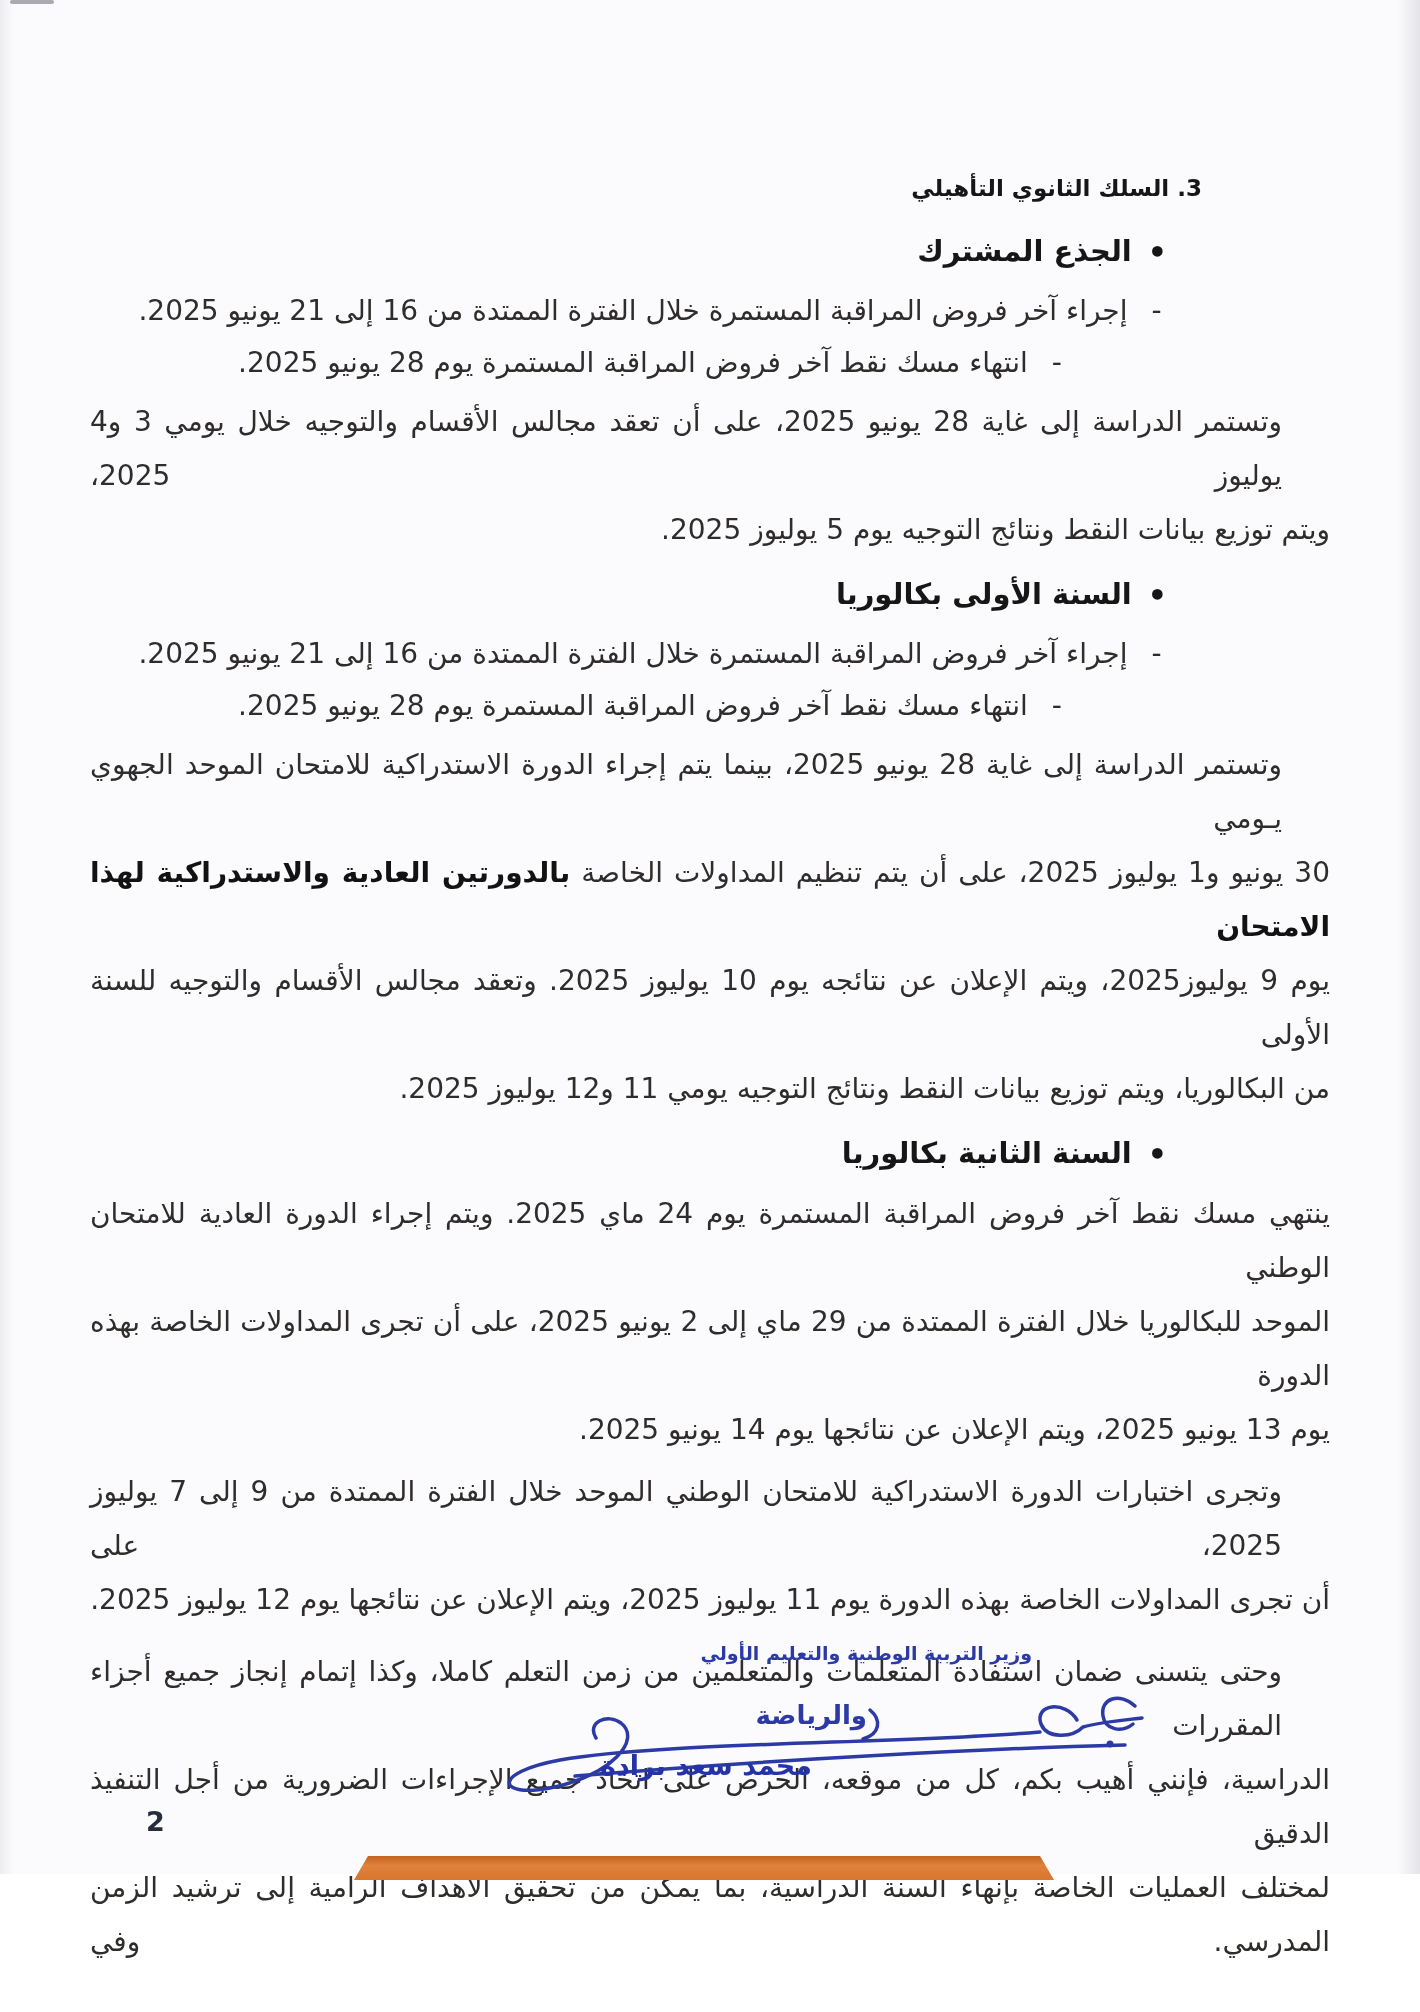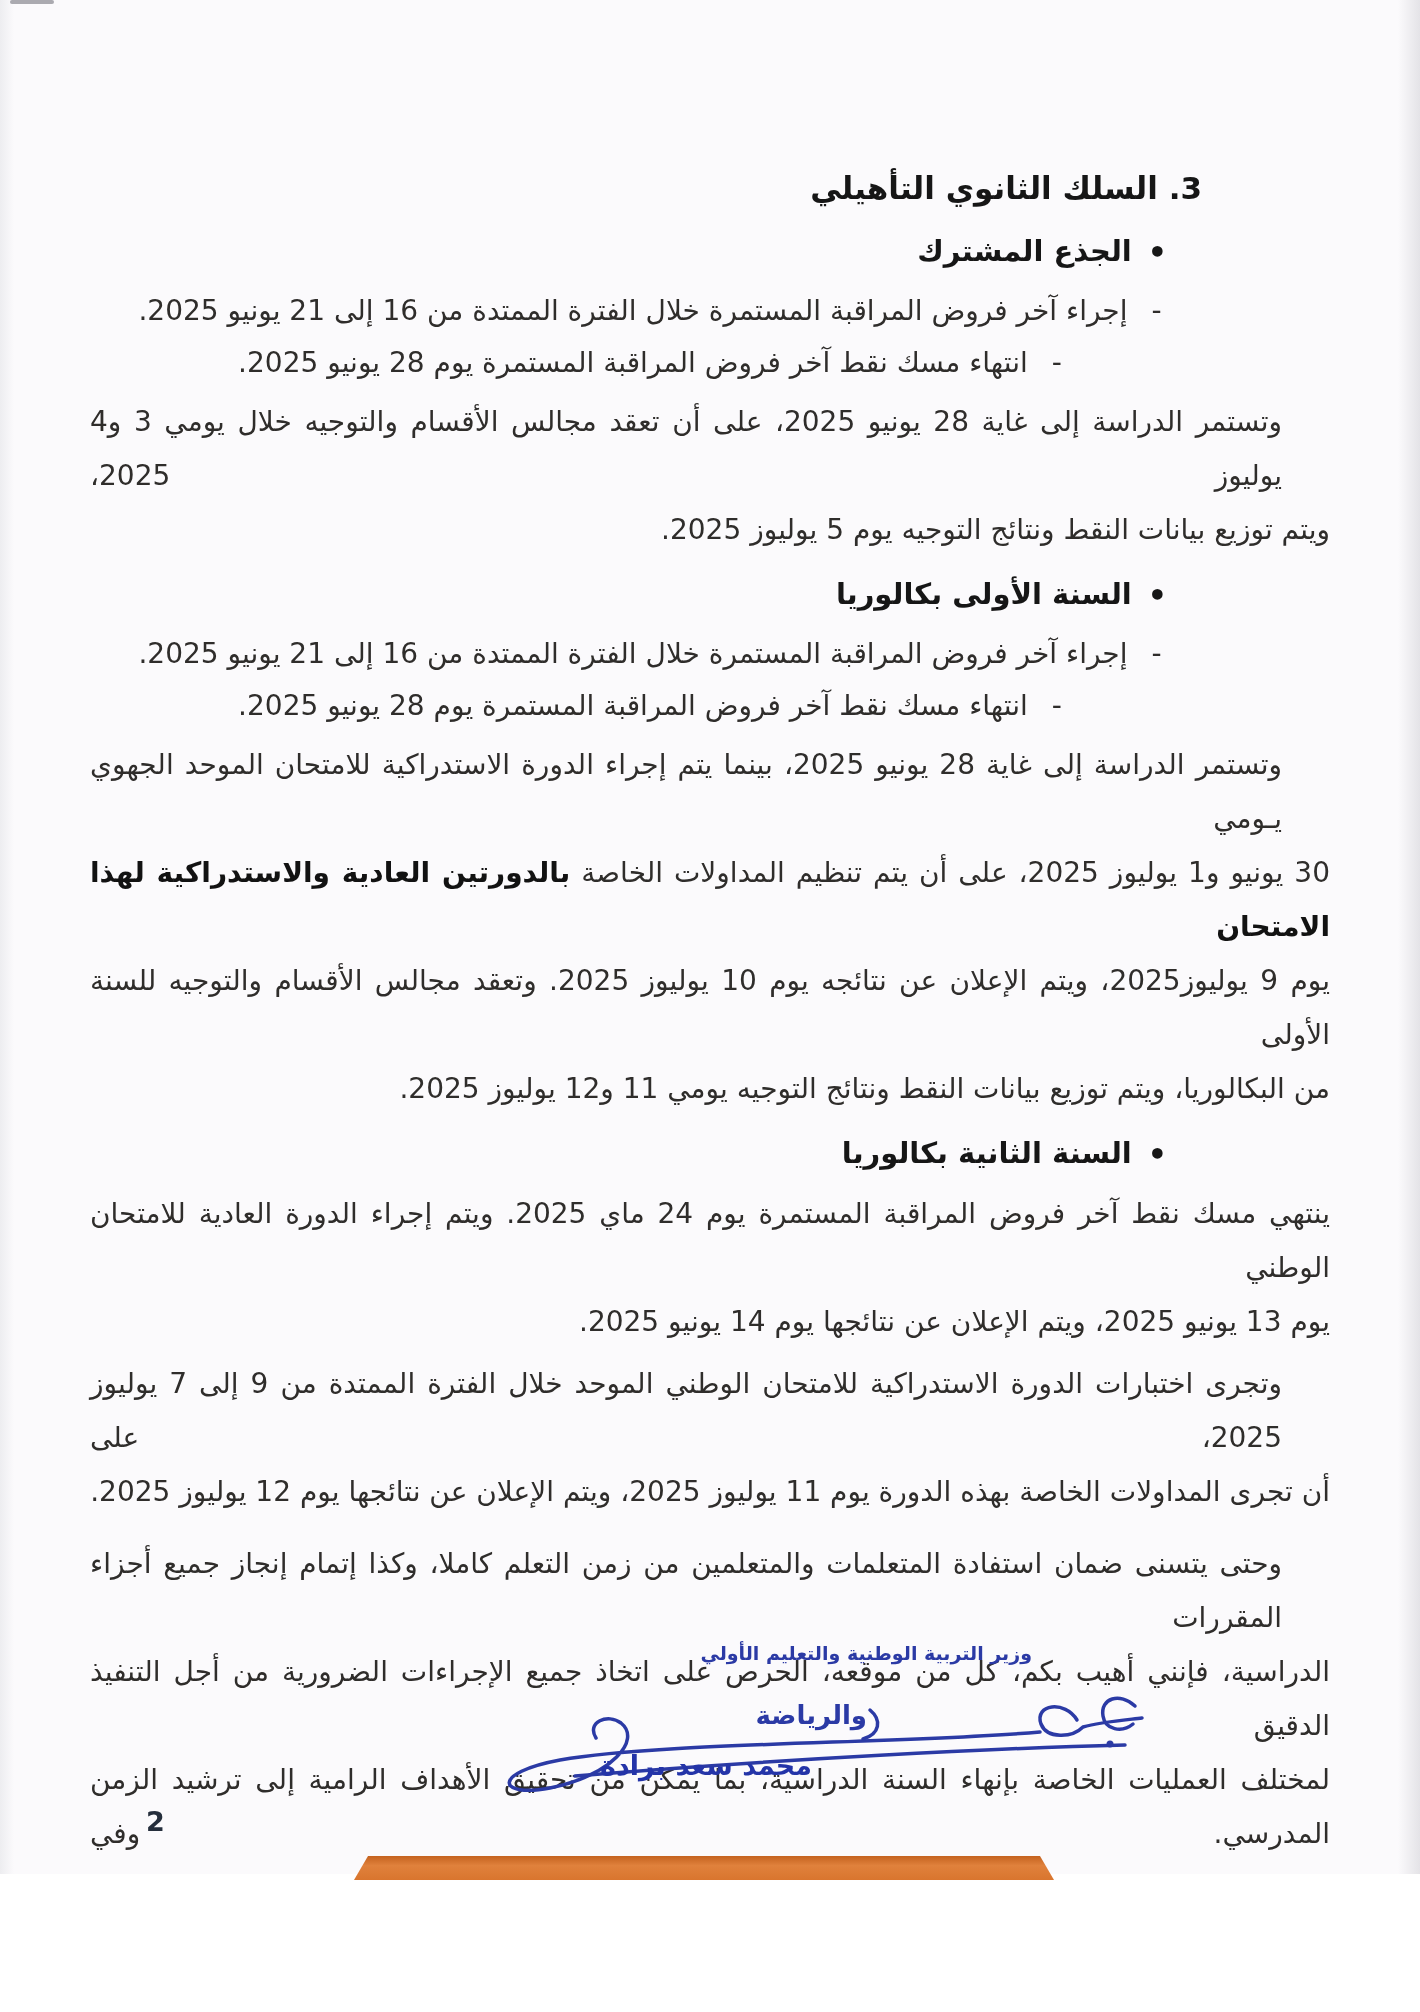--- a/index.html
+++ b/index.html
@@ -4,21 +4,21 @@
 <style>
   html,body{margin:0;padding:0;background:#ffffff;}
   body{width:1420px;height:2012px;position:relative;font-family:"DejaVu Sans",sans-serif;}
   .page{position:absolute;inset:0;width:1420px;height:2012px;background:#ffffff;overflow:hidden;direction:rtl;}
   .scan-tint{position:absolute;top:0;left:0;width:1420px;height:1874px;background:#fbfafc;}
   .edge-r{position:absolute;top:0;right:0;width:22px;height:1874px;background:linear-gradient(to left,#e4e3e7,rgba(251,250,252,0));}
   .edge-l{position:absolute;top:0;left:0;width:14px;height:1874px;background:linear-gradient(to right,#ededf0,rgba(251,250,252,0));}
   .sliver{position:absolute;top:0;left:10px;width:44px;height:4px;background:#4a4a54;opacity:.45;border-radius:2px;}
 
   .content{position:absolute;top:0;right:0;left:0;color:#2f2d2b;}
-  .heading{margin:161px 218px 0 0;font-size:31px;line-height:54px;font-weight:bold;color:#161616;}
+  .heading{margin:161px 218px 0 0;font-size:23px;line-height:54px;font-weight:bold;color:#161616;}
   .bullet{margin:11px 253px 0 0;font-size:29px;line-height:50px;font-weight:bold;color:#161616;}
   .bullet .dot{font-size:30px;margin-left:16px;vertical-align:-2px;}
   .item{margin:2px 120px 0 0;font-size:28px;line-height:50px;text-align:center;}
   .bullet + .item{margin-top:8px;}
   .item .dash{margin-left:24px;}
   .para{margin:7px 90px 0 90px;}
   .para + .bullet{margin-top:12px;}
   .para + .para{margin-top:8px;}
   .para.closing{margin-top:18px;}
   .line{font-size:28px;line-height:54px;text-align:justify;text-align-last:justify;}
@@ -59,20 +59,21 @@
       <div class="item"><span class="dash">-</span><span class="itext">انتهاء مسك نقط آخر فروض المراقبة المستمرة يوم 28 يونيو 2025.</span></div>
       <div class="para">
         <div class="line ind"><span>وتستمر الدراسة إلى غاية 28 يونيو 2025، بينما يتم إجراء الدورة الاستدراكية للامتحان الموحد الجهوي يـومي</span></div>
         <div class="line"><span>30 يونيو و1 يوليوز 2025، على أن يتم تنظيم المداولات الخاصة </span><span class="b">بالدورتين العادية والاستدراكية لهذا الامتحان</span></div>
         <div class="line"><span>يوم 9 يوليوز2025، ويتم الإعلان عن نتائجه يوم 10 يوليوز 2025. وتعقد مجالس الأقسام والتوجيه للسنة الأولى</span></div>
         <div class="line end"><span>من البكالوريا، ويتم توزيع بيانات النقط ونتائج التوجيه يومي 11 و12 يوليوز 2025.</span></div>
       </div>
       <div class="bullet"><span class="dot">•</span><span class="blabel">السنة الثانية بكالوريا</span></div>
       <div class="para">
         <div class="line"><span>ينتهي مسك نقط آخر فروض المراقبة المستمرة يوم 24 ماي 2025. ويتم إجراء الدورة العادية للامتحان الوطني</span></div>
+        <div class="line"><span>الموحد للبكالوريا خلال الفترة الممتدة من 29 ماي إلى 2 يونيو 2025، على أن تجرى المداولات الخاصة بهذه الدورة</span></div>
         <div class="line end"><span>يوم 13 يونيو 2025، ويتم الإعلان عن نتائجها يوم 14 يونيو 2025.</span></div>
       </div>
       <div class="para">
         <div class="line ind"><span>وتجرى اختبارات الدورة الاستدراكية للامتحان الوطني الموحد خلال الفترة الممتدة من 9 إلى 7 يوليوز 2025، على</span></div>
         <div class="line end"><span>أن تجرى المداولات الخاصة بهذه الدورة يوم 11 يوليوز 2025، ويتم الإعلان عن نتائجها يوم 12 يوليوز 2025.</span></div>
       </div>
       <div class="para closing">
         <div class="line ind"><span>وحتى يتسنى ضمان استفادة المتعلمات والمتعلمين من زمن التعلم كاملا، وكذا إتمام إنجاز جميع أجزاء المقررات</span></div>
         <div class="line"><span>الدراسية، فإنني أهيب بكم، كل من موقعه، الحرص على اتخاذ جميع الإجراءات الضرورية من أجل التنفيذ الدقيق</span></div>
         <div class="line"><span>لمختلف العمليات الخاصة بإنهاء السنة الدراسية، بما يمكن من تحقيق الأهداف الرامية إلى ترشيد الزمن المدرسي. وفي</span></div>

